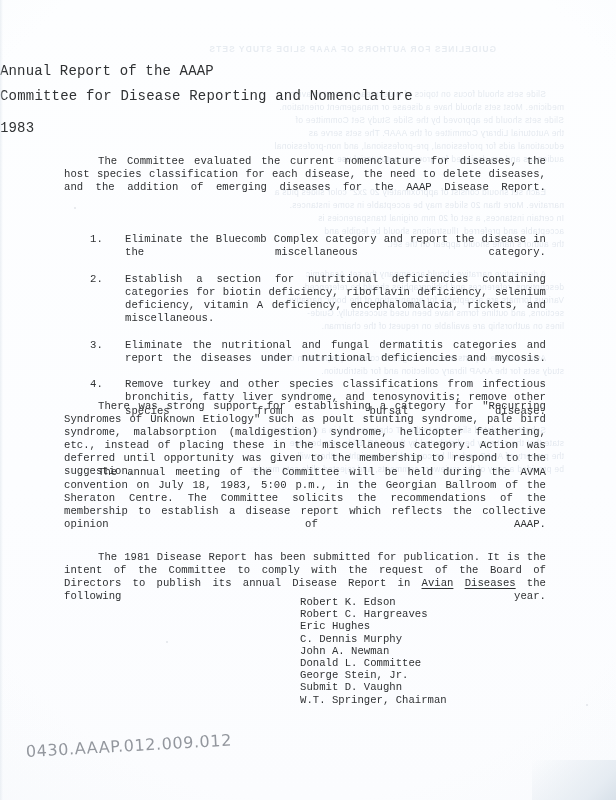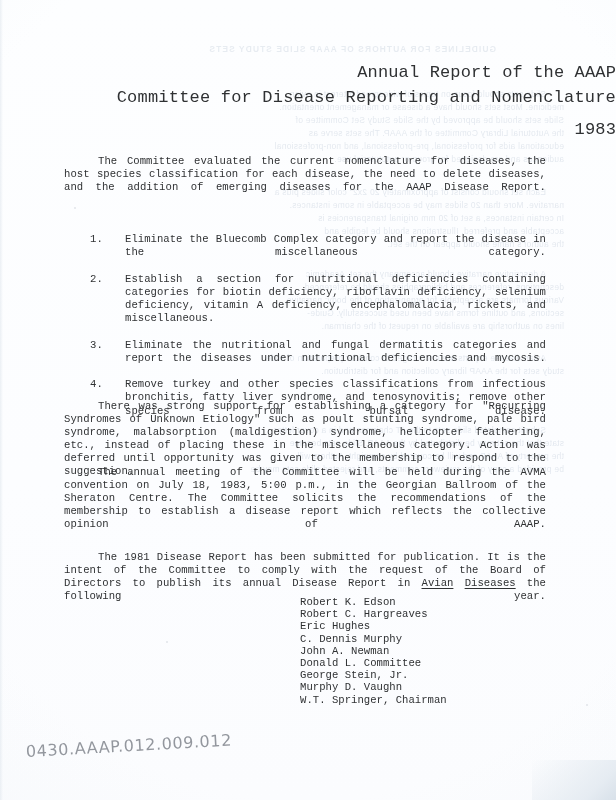--- a/index.html
+++ b/index.html
@@ -57,23 +57,23 @@
     position: absolute;
     inset: 0;
   }
 
   
   .doc-title,
   .doc-subtitle,
   .doc-year {
     position: absolute;
     width: 100%;
-    text-align: right;
-    white-space: pre;
-    font-size: 17px;
+    text-align: left;
+    white-space: pre;
+    font-size: 14px;
     letter-spacing: 0.15px;
   }
   .doc-title  { top: 63px; }
   .doc-subtitle {
     top: 88px;
     font-weight: normal;
     letter-spacing: 0.2px;
   }
   .doc-year   { top: 120px; }
 
@@ -255,21 +255,21 @@
     <div class="para p-report"><span>The 1981 Disease Report has been submitted for publication. It is the intent of the Committee to comply with the request of the Board of Directors to publish its annual Disease Report in </span><span class="underline">Avian</span><span> </span><span class="underline">Diseases</span><span> the following year.</span></div>
 
     <div class="signatures">
       <div class="sig-line">Robert K. Edson</div>
       <div class="sig-line">Robert C. Hargreaves</div>
       <div class="sig-line">Eric Hughes</div>
       <div class="sig-line">C. Dennis Murphy</div>
       <div class="sig-line">John A. Newman</div>
       <div class="sig-line">Donald L. Committee</div>
       <div class="sig-line">George Stein, Jr.</div>
-      <div class="sig-line">Murphy D. Vaughn</div>
+      <div class="sig-line">Submit D. Vaughn</div>
       <div class="sig-line">W.T. Springer, Chairman</div>
     </div>
 
     <div class="handwritten">0430.AAAP.012.009.012</div>
 
   </div>
 
   <div class="scan-edge-left"></div>
   <div class="scan-corner"></div>
   <div class="speck" style="left:166px; top:641px; width:2px; height:2px;"></div>

